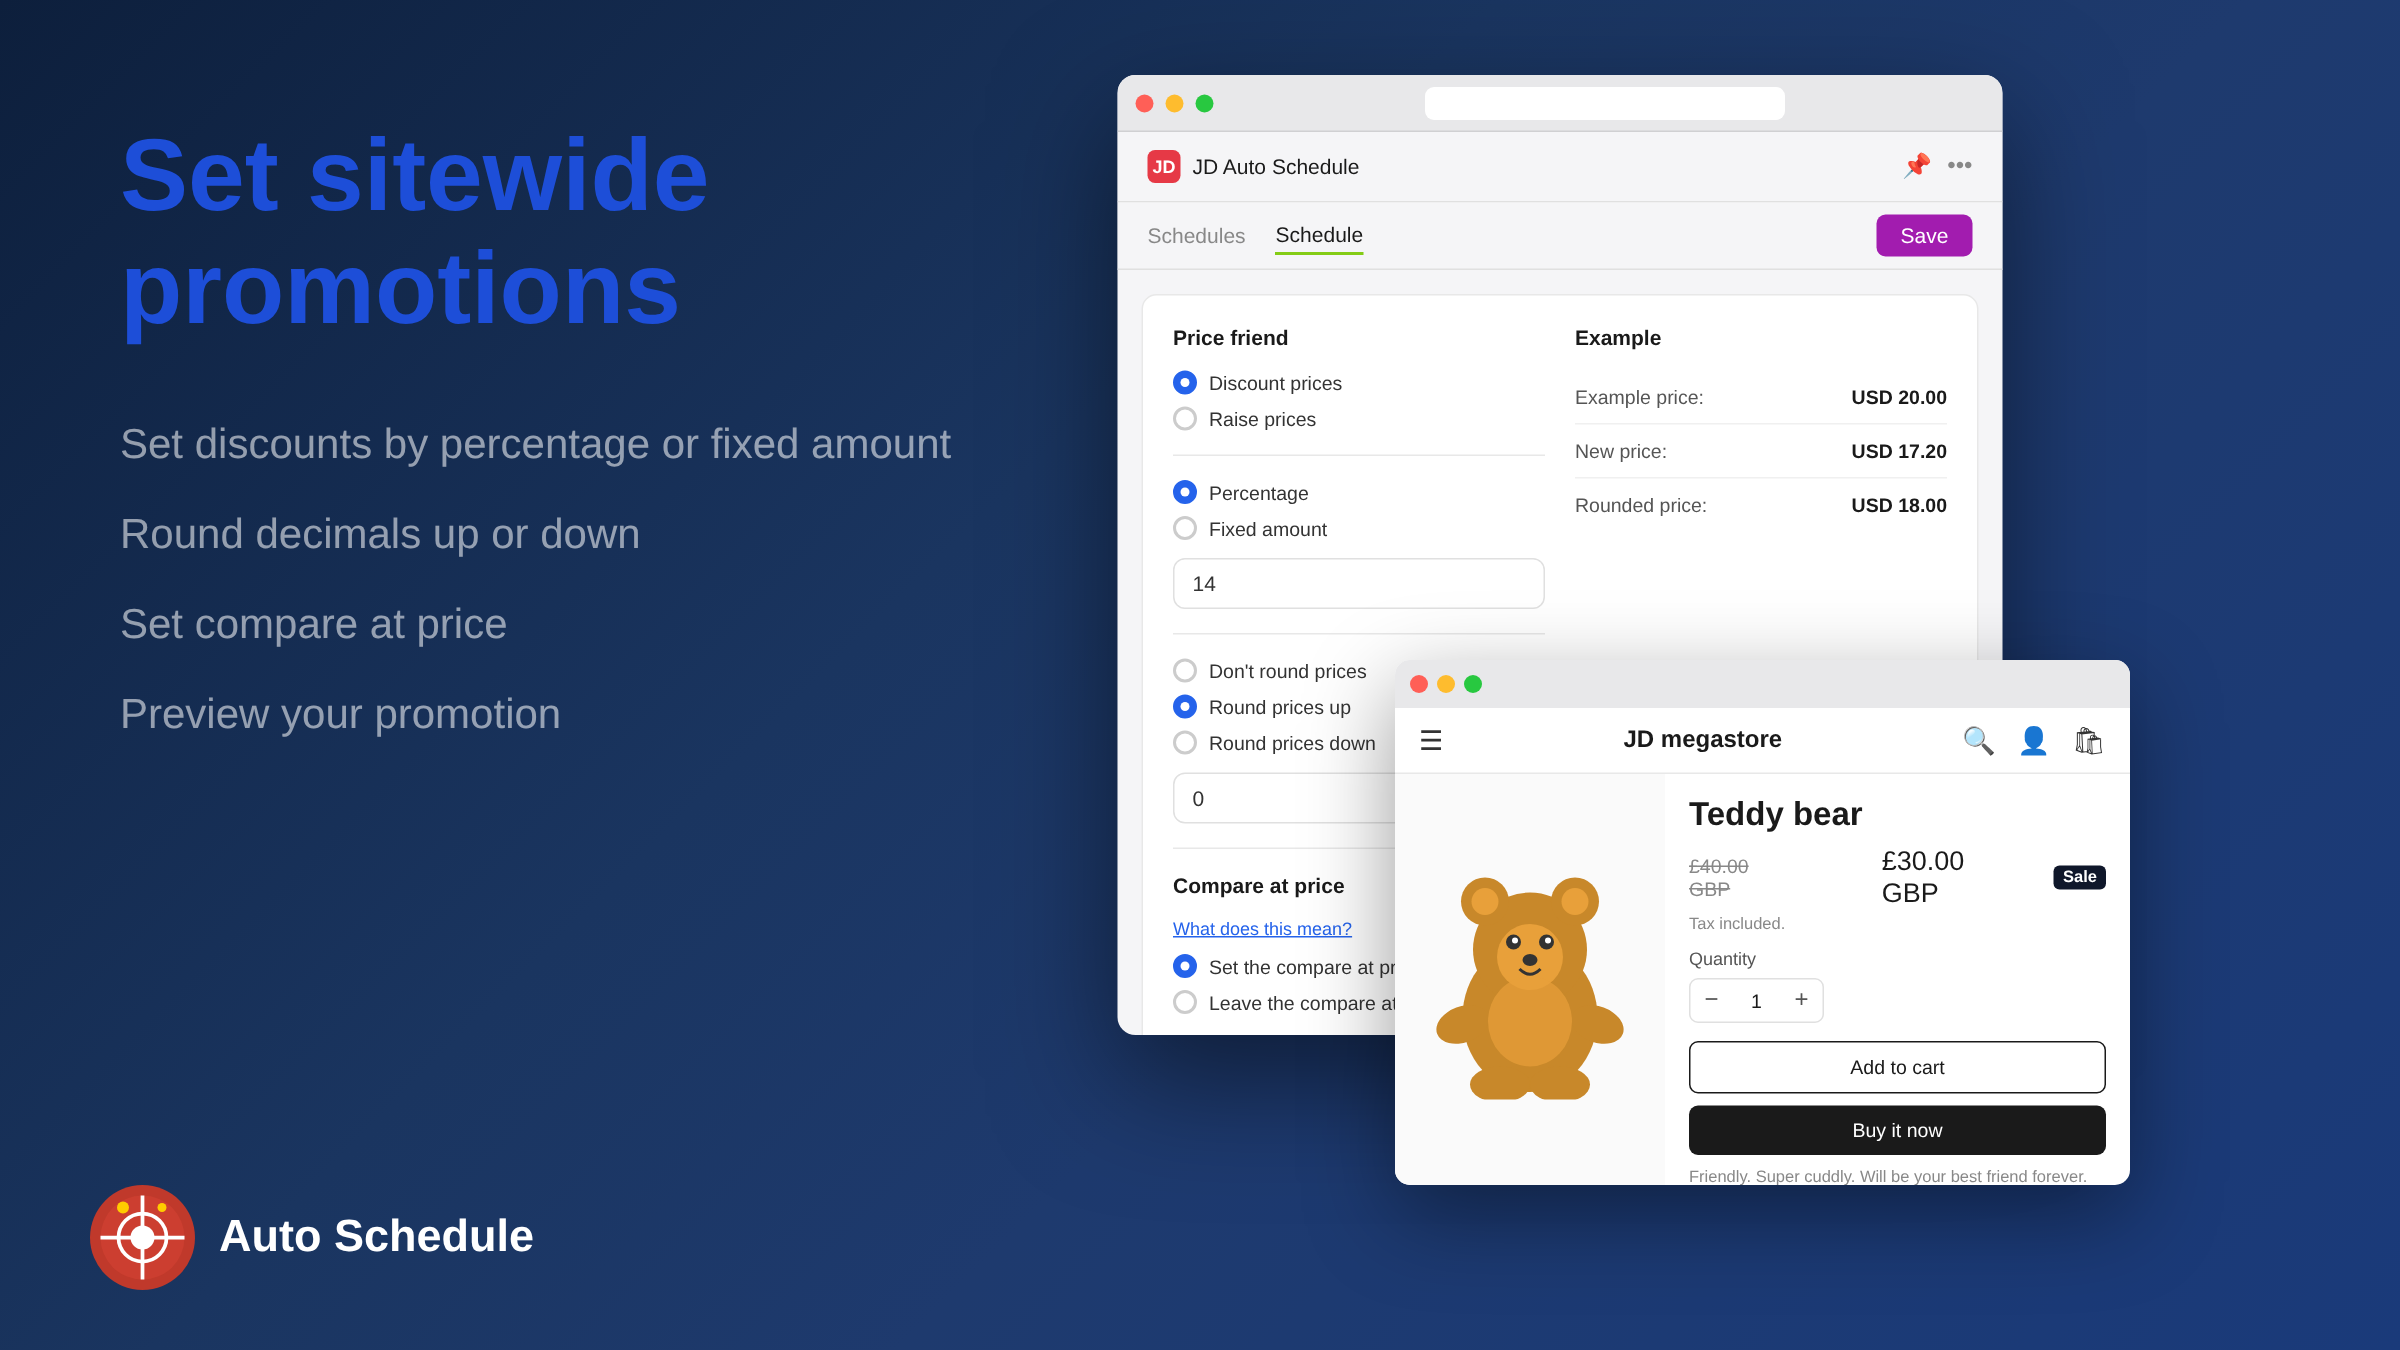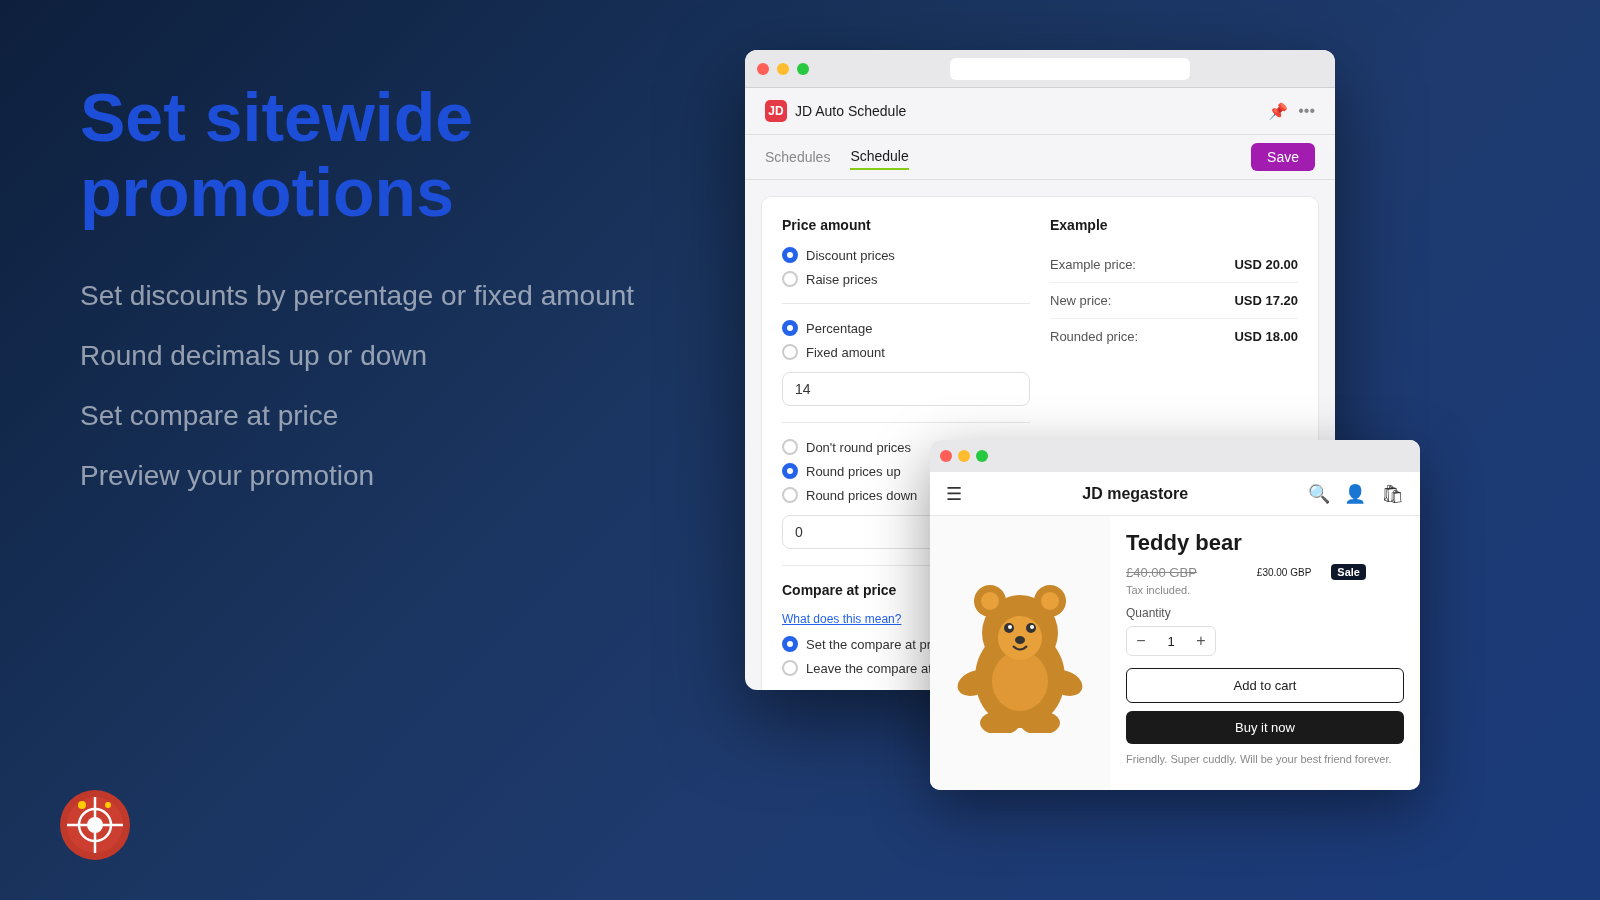--- a/index.html
+++ b/index.html
@@ -388,21 +388,21 @@
       margin-bottom: 4px;
     }
 
     .original-price {
       font-size: 13px;
       color: #888;
       text-decoration: line-through;
     }
 
     .new-price {
-      font-size: 10px;
+      font-size: 18px;
       font-weight: 500;
       color: #1a1a1a;
       margin-left: 40px;
     }
 
     .sale-badge {
       background: #0f172a;
       color: white;
       font-size: 11px;
       padding: 2px 6px;
@@ -498,20 +498,21 @@
     <circle cx="35" cy="35" r="28" fill="#e74c3c" opacity="0.3"></circle>
     <circle cx="35" cy="35" r="8" fill="white"></circle>
     <line x1="35" y1="7" x2="35" y2="63" stroke="white" stroke-width="2.5"></line>
     <line x1="7" y1="35" x2="63" y2="35" stroke="white" stroke-width="2.5"></line>
     <circle cx="35" cy="35" r="16" fill="none" stroke="white" stroke-width="2.5"></circle>
 
     <circle cx="22" cy="15" r="4" fill="#ffcc00"></circle>
     <circle cx="48" cy="15" r="3" fill="#ffcc00"></circle>
     <line x1="20" y1="13" x2="24" y2="17" stroke="#ffcc00" stroke-width="1.5"></line>
   </svg>
+  <span class="logo-text">Auto Schedule</span>
 </div>
 
 <div class="app-window">
 
   <div class="window-titlebar">
     <div class="traffic-light tl-red"></div>
     <div class="traffic-light tl-yellow"></div>
     <div class="traffic-light tl-green"></div>
     <div class="window-title-bar-text">
       <input type="text" value="" style="">
@@ -532,21 +533,21 @@
   <div class="nav-tabs">
     <span class="nav-tab">Schedules</span>
     <span class="nav-tab active">Schedule</span>
     <button class="save-btn">Save</button>
   </div>
 
   <div class="window-content">
     <div class="two-col">
 
       <div>
-        <div class="section-title">Price amount</div>
+        <div class="section-title">Price friend</div>
         <div class="radio-group">
           <div class="radio-item">
             <div class="radio-circle checked">
                 <span></span>
               </div>
             <span>Discount prices</span>
           </div>
           <div class="radio-item">
             <div class="radio-circle"></div>
             <span>Raise prices</span>

